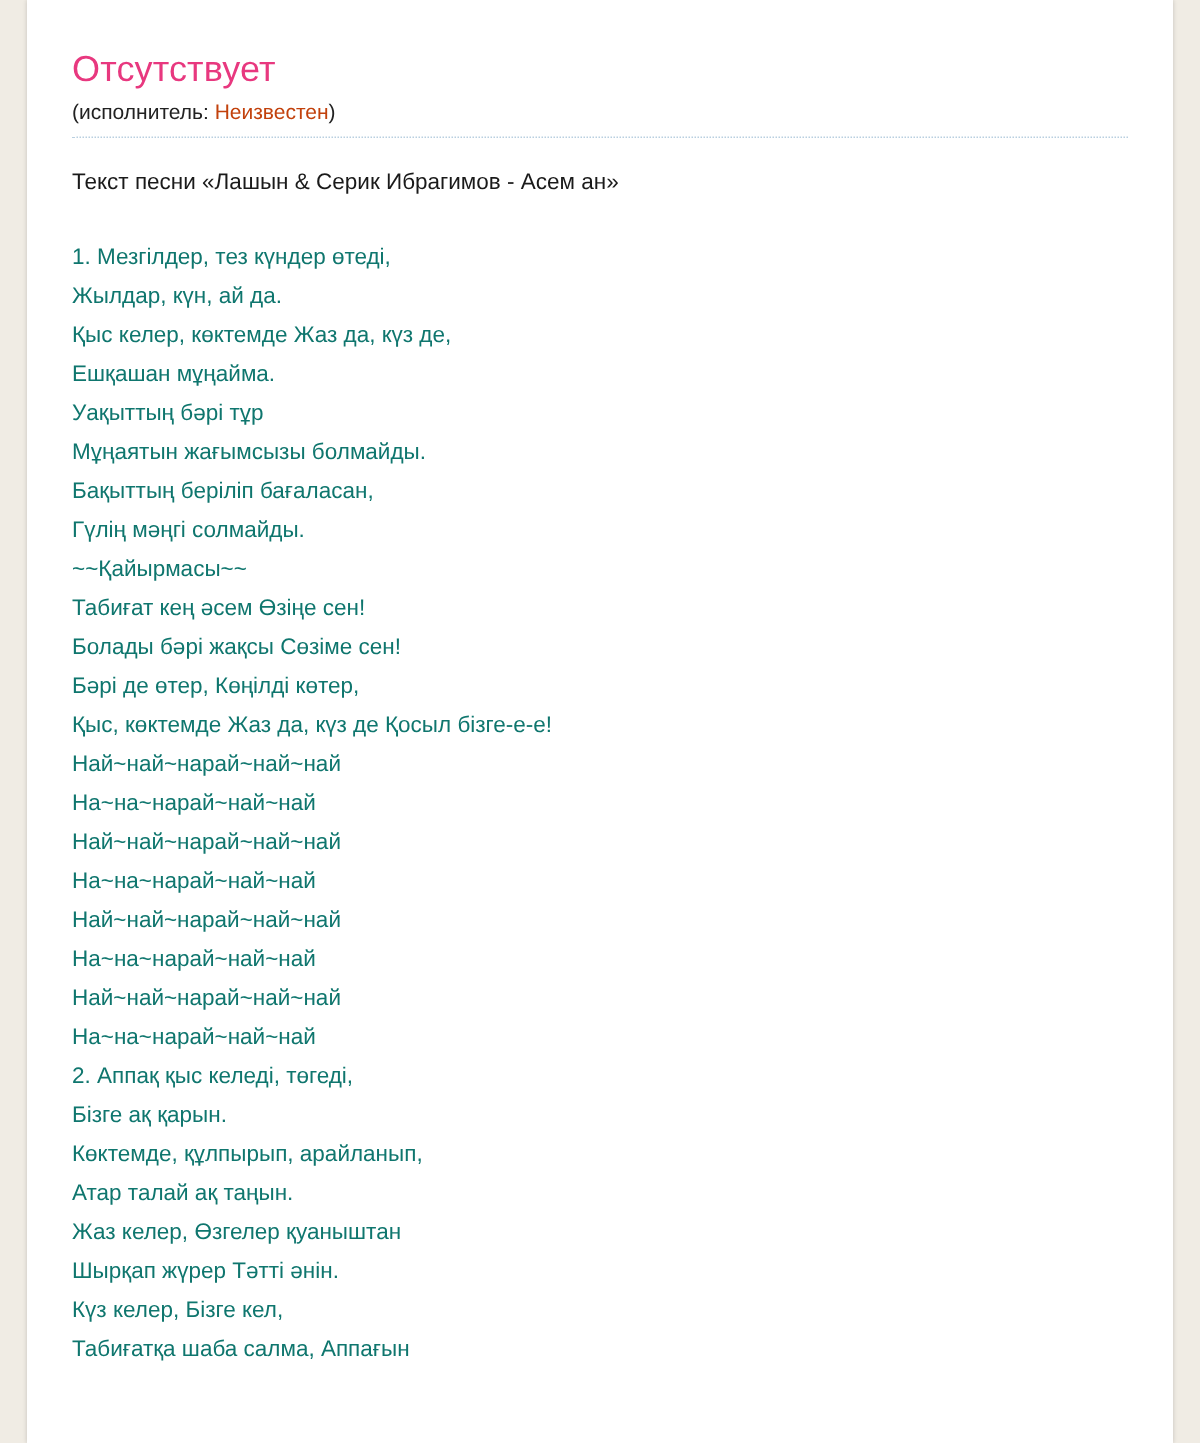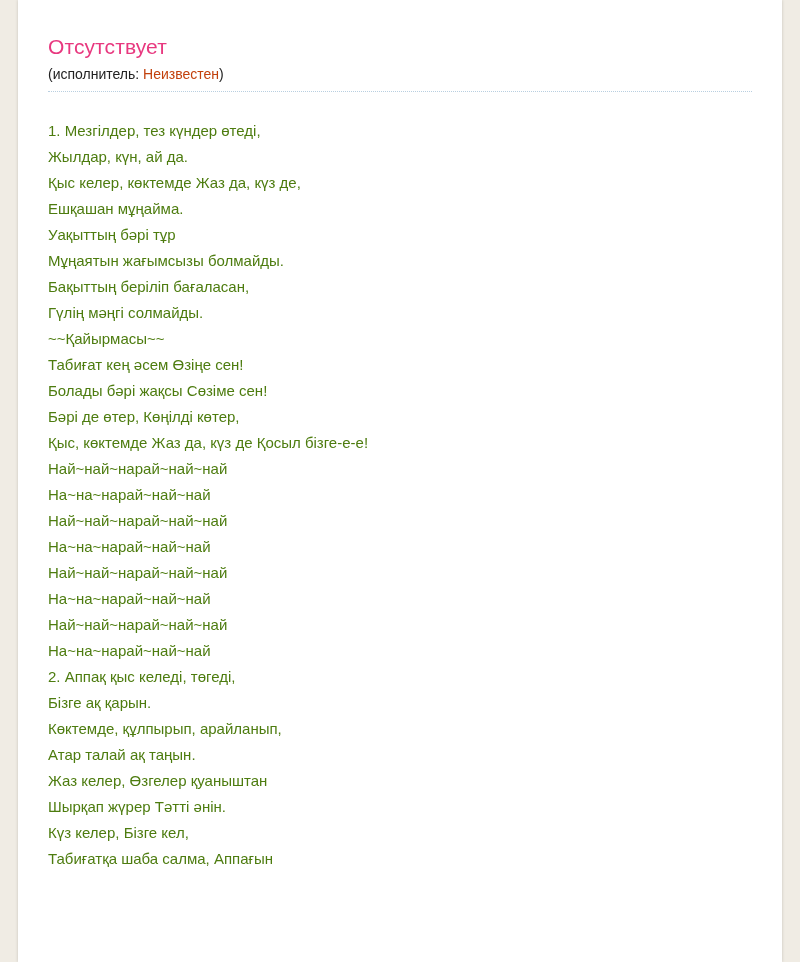--- a/index.html
+++ b/index.html
@@ -20,21 +20,21 @@
     width: 764px;
     min-height: 962px;
     background: #ffffff;
     box-shadow: 0 0 3px rgba(0,0,0,0.18);
   }
   .content {
     padding: 34px 30px 20px 30px;
   }
   .song-title {
     color: #e8387f;
-    font-size: 21px;
+    font-size: 24px;
     font-weight: normal;
     line-height: 26px;
     margin: 0 0 6px 0;
     letter-spacing: 0.1px;
   }
   .artist-line {
     font-size: 14px;
     color: #222222;
     padding-bottom: 9px;
     border-bottom: 1px dotted #b9cfe0;
@@ -45,36 +45,37 @@
     text-decoration: none;
   }
   .lyrics-heading {
     font-size: 15px;
     color: #1a1a1a;
     margin: 19px 0 0 0;
     line-height: 22px;
   }
   .lyrics-body {
     font-size: 15px;
-    color: #4d7c0f;
+    color: #0f766e;
     line-height: 26px;
     margin: 26px 0 0 0;
     white-space: pre-wrap;
   }
 </style>
 </head>
 <body>
 
 <div class="page">
   <div class="content">
 
     <h1 class="song-title">Отсутствует</h1>
 
     <div class="artist-line"><span>(исполнитель: </span><a href="#" class="artist-link">Неизвестен</a><span>)</span></div>
 
+    <div class="lyrics-heading">Текст песни «Лашын &amp; Серик Ибрагимов - Асем ан»</div>
 
     <div class="lyrics-body">1. Мезгілдер, тез күндер өтеді,
 Жылдар, күн, ай да.
 Қыс келер, көктемде Жаз да, күз де,
 Ешқашан мұңайма.
 Уақыттың бәрі тұр
 Мұңаятын жағымсызы болмайды.
 Бақыттың беріліп бағаласан,
 Гүлің мәңгі солмайды.
 ~~Қайырмасы~~

